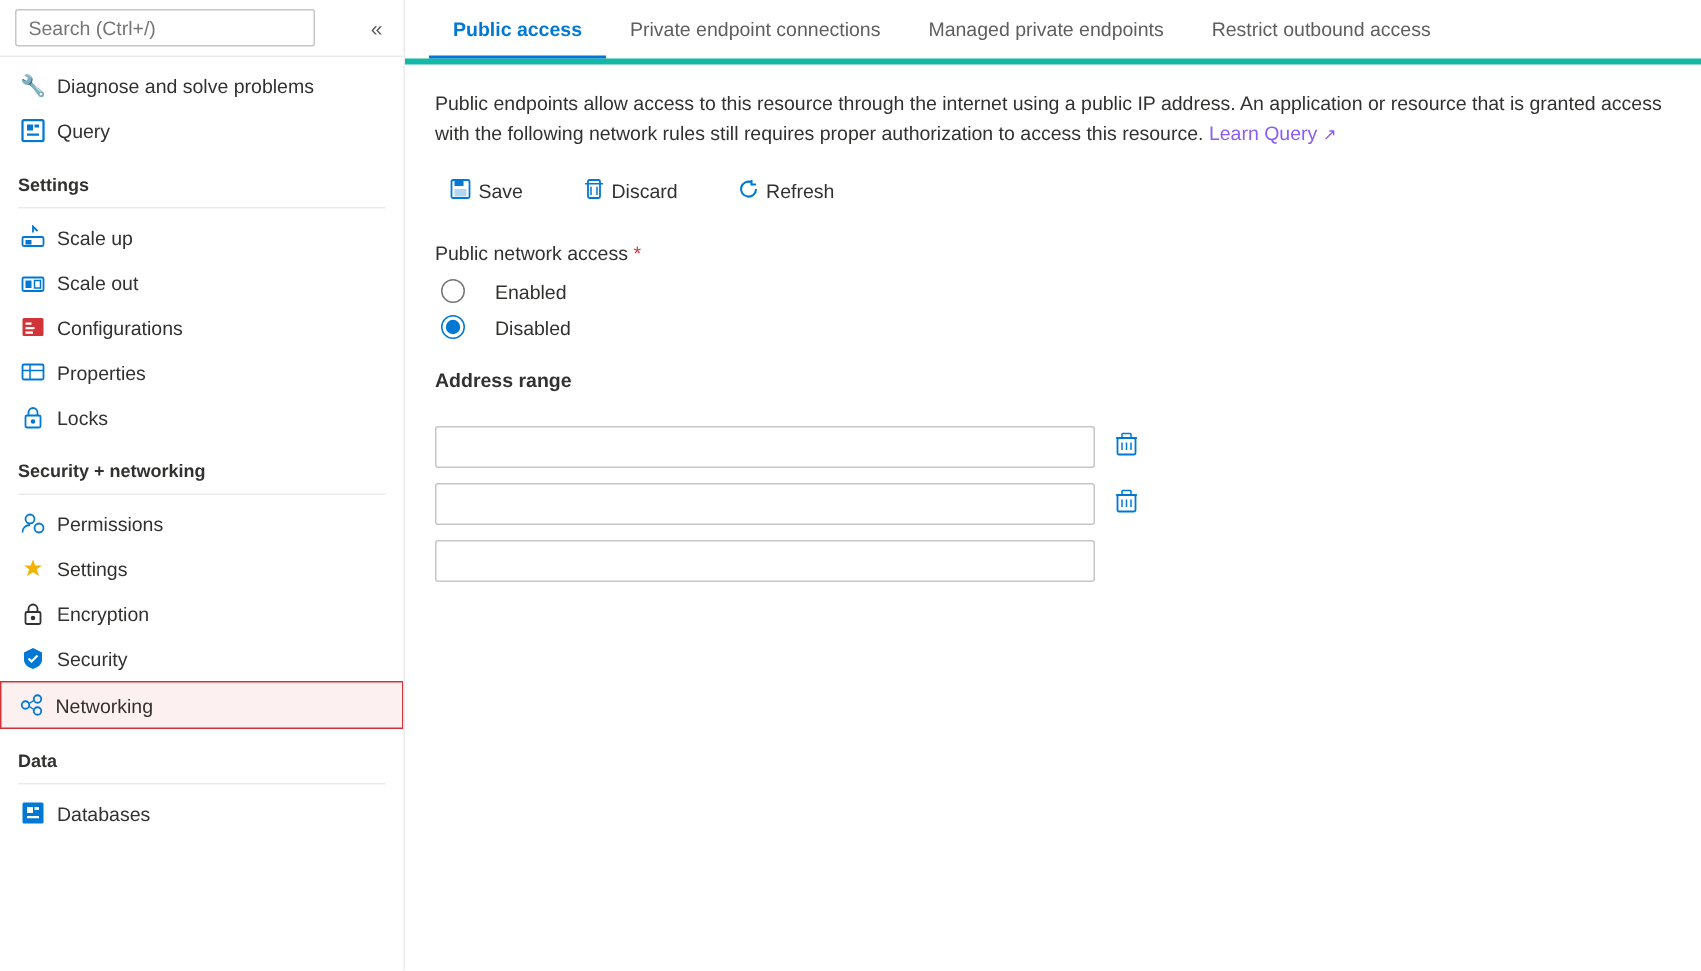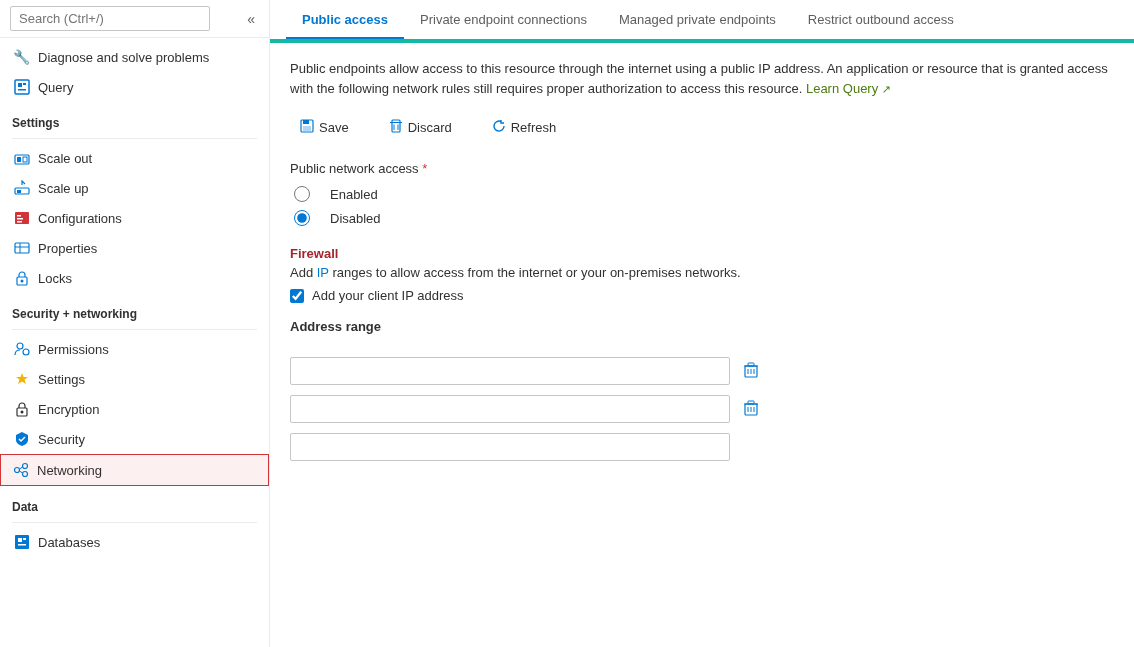--- a/index.html
+++ b/index.html
@@ -117,21 +117,21 @@
       overflow-y: auto;
       padding: 16px 20px;
     }
     .info-box {
       background: #fff;
       color: #323130;
       font-size: 13px;
       line-height: 1.5;
       margin-bottom: 16px;
     }
-    .info-box a { color: #4d7c0f; text-decoration: none; }
+    .info-box a { color: #8b5cf6; text-decoration: none; }
     .external-link { font-size: 11px; }
 
     
     .toolbar {
       display: flex;
       align-items: center;
       gap: 20px;
       margin-bottom: 20px;
     }
     .toolbar-btn {
@@ -247,36 +247,36 @@
           </svg>
       </span>
       <span>Query</span>
     </div>
 
     <div class="section-label">Settings</div>
     <hr class="section-divider">
     <div class="nav-item">
       <span class="nav-icon" style="color:#0078d4;">
         <svg width="16" height="16" viewBox="0 0 16 16">
+            <rect x="1" y="8" width="14" height="6" rx="1" stroke="#0078d4" stroke-width="1.2" fill="none"></rect>
+            <rect x="3" y="10" width="4" height="3" fill="#0078d4"></rect>
+            <polyline points="8,5 8,1 11,4" stroke="#0078d4" stroke-width="1.2" fill="none"></polyline>
+          </svg>
+      </span>
+      <span>Scale up</span>
+    </div>
+    <div class="nav-item">
+      <span class="nav-icon" style="color:#0078d4;">
+        <svg width="16" height="16" viewBox="0 0 16 16">
             <rect x="1" y="5" width="14" height="9" rx="1" stroke="#0078d4" stroke-width="1.2" fill="none"></rect>
             <rect x="3" y="7" width="4" height="5" fill="#0078d4"></rect>
             <rect x="9" y="7" width="4" height="5" stroke="#0078d4" stroke-width="1" fill="none"></rect>
           </svg>
       </span>
       <span>Scale out</span>
-    </div>
-    <div class="nav-item">
-      <span class="nav-icon" style="color:#0078d4;">
-        <svg width="16" height="16" viewBox="0 0 16 16">
-            <rect x="1" y="8" width="14" height="6" rx="1" stroke="#0078d4" stroke-width="1.2" fill="none"></rect>
-            <rect x="3" y="10" width="4" height="3" fill="#0078d4"></rect>
-            <polyline points="8,5 8,1 11,4" stroke="#0078d4" stroke-width="1.2" fill="none"></polyline>
-          </svg>
-      </span>
-      <span>Scale up</span>
     </div>
     <div class="nav-item">
       <span class="nav-icon">
         <svg width="16" height="16" viewBox="0 0 16 16">
             <rect x="1" y="2" width="14" height="12" rx="1" fill="#d13438"></rect>
             <rect x="3" y="5" width="4" height="1.5" fill="#fff"></rect>
             <rect x="3" y="8" width="6" height="1.5" fill="#fff"></rect>
             <rect x="3" y="11" width="5" height="1.5" fill="#fff"></rect>
           </svg>
       </span>
@@ -431,30 +431,20 @@
           <input type="radio" name="network-access" style="">
           <span>Enabled</span>
         </label>
         <label class="radio-item">
           <input type="radio" name="network-access" checked="" style="">
           <span>Disabled</span>
         </label>
       </div>
     </div>
 
-    <div class="firewall-section">
-      <div class="firewall-title">Firewall</div>
-      <div class="firewall-desc">
-        Add <span style="color:#0078d4;">IP</span> ranges to allow access from the internet or your on-premises networks.
-      </div>
-      <label class="checkbox-item">
-        <input type="checkbox" checked="" style="">
-        <span>Add your client IP address</span>
-      </label>
-    </div>
 
     <div>
       <div class="address-range-title">Address range</div>
       <div class="address-row">
         <input class="address-input" type="text" style="">
         <button class="delete-btn">
           <svg width="14" height="16" viewBox="0 0 14 16" fill="none">
               <rect x="1" y="4" width="12" height="11" rx="1" stroke="#0078d4" stroke-width="1.2"></rect>
               <line x1="4" y1="7" x2="4" y2="12" stroke="#0078d4" stroke-width="1"></line>
               <line x1="7" y1="7" x2="7" y2="12" stroke="#0078d4" stroke-width="1"></line>

